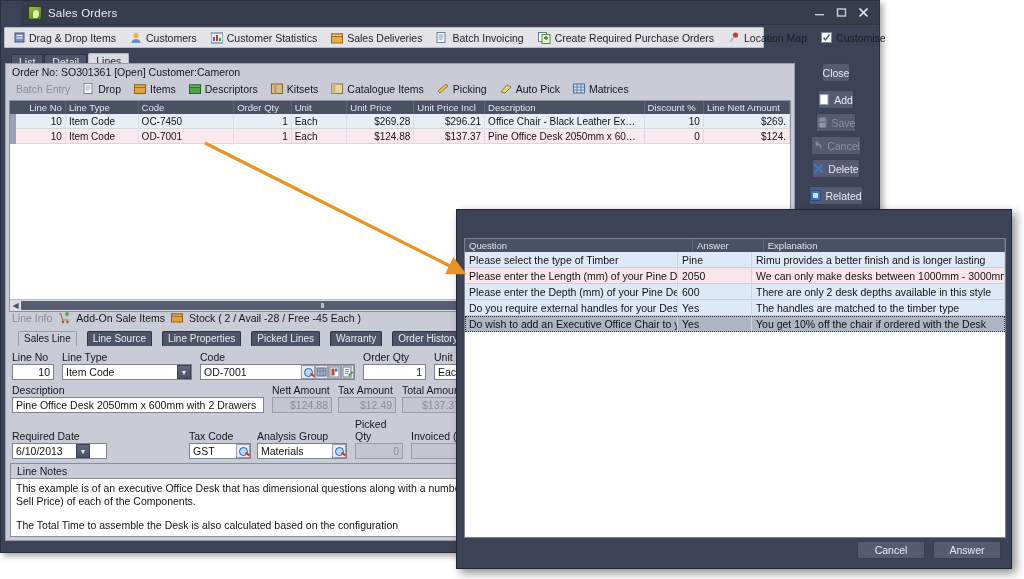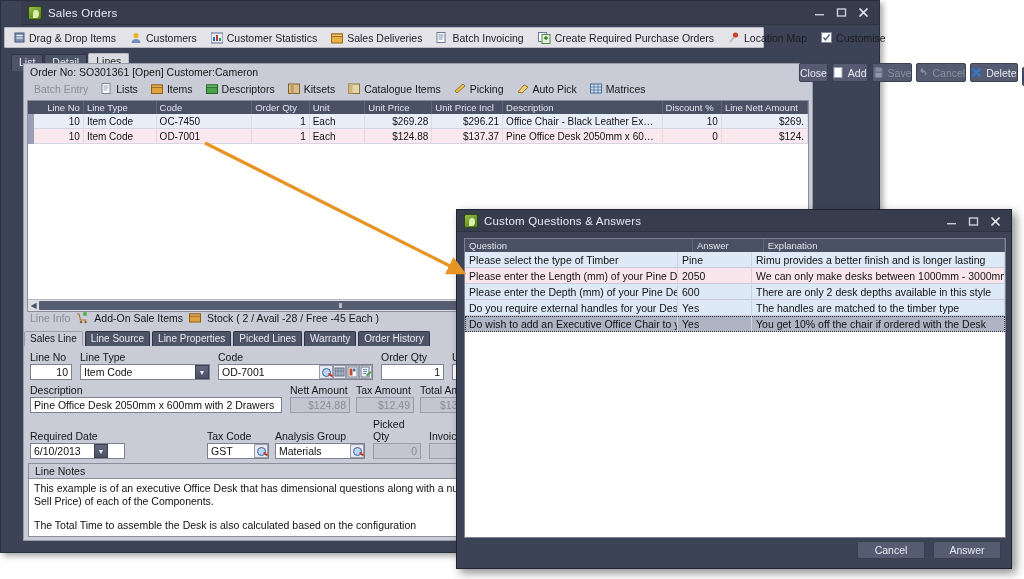--- a/index.html
+++ b/index.html
@@ -50,21 +50,21 @@
 
   .tabs-row { display:flex; align-items:flex-end; height:18px; margin:5px 0 0 10px; gap:1px; }
   .tab {
     font-size:10.5px; padding:2px 7px 3px; color:#e9ebf1;
     background:#4d5467; border:1px solid #2f3442; border-bottom:none;
     border-radius:2px 2px 0 0; line-height:11px;
   }
   .tab.active { background:#d9dae2; color:#1c1c22; border-color:#b5b6c0; padding-bottom:4px; }
 
   .panel {
-    position:absolute; left:22px; top:62px; width:790px; height:478px;
+    position:absolute; left:4px; top:62px; width:790px; height:478px;
     background:#c9cbd6; border:1px solid #9a9cab;
   }
   .order-bar {
     height:15px; background:#c9cbd6; display:flex; align-items:center;
     padding-left:6px; font-size:10.5px; color:#15151a;
   }
   .subtool { height:19px; display:flex; align-items:center; gap:1px; padding-left:4px; }
   .st-item { display:flex; align-items:center; gap:4px; padding:0 6px; font-size:10.5px;
              color:#15151a; white-space:nowrap; }
   .st-item.disabled { color:#8b8d99; }
@@ -84,21 +84,21 @@
   .gscroll { position:absolute; left:0; right:0; bottom:0; height:12px; background:#dcdde4;
              border-top:1px solid #b6b7c2; display:flex; align-items:center; }
   .gscroll .arr { width:11px; height:11px; color:#4c5161; font-size:8px; display:flex; align-items:center; justify-content:center;}
   .gscroll .track { flex:1; height:9px; background:#d2d3db; position:relative; }
   .gscroll .thumb { position:absolute; left:0; top:0; height:9px; width:78%; background:#575e72; border-radius:1px;}
   .gscroll .thumb:after{content:""; position:absolute; left:50%; top:2px; width:3px; height:5px; background:#b7bbc8;}
 
   .lineinfo { display:flex; align-items:flex-start; gap:6px; height:16px; padding-left:6px; font-size:10.5px; color:#15151a;}
   .lineinfo .muted { color:#8b8d99; }
 
-  .subtabs { display:flex; gap:2px; padding-left:0; margin-top:2px; height:16px; align-items:flex-end;}
+  .subtabs { display:flex; gap:10px; padding-left:12px; margin-top:2px; height:16px; align-items:flex-end;}
   .stab { font-size:10px; padding:1px 5px 2px; background:#4d5467; color:#e9ebf1; border:1px solid #2f3442;
           border-bottom:none; border-radius:2px 2px 0 0; line-height:11px;}
   .stab.active { background:#c9cbd6; color:#15151a; border-color:#9a9cab; }
 
   .form { position:relative; padding:5px 6px 0; font-size:10.5px; color:#15151a; }
   .fl { font-size:10.5px; color:#15151a; margin-bottom:1px; }
   .fld { background:#fff; border:1px solid #7e8190; height:16px; font-size:10.5px; color:#111;
          display:flex; align-items:center; padding:0 3px; }
   .fld.ro { background:#c3c5d0; color:#8a8c99; border-color:#9a9cab; justify-content:flex-end;}
   .fld.right { justify-content:flex-end; }
@@ -110,21 +110,21 @@
   .mag:after{content:""; position:absolute; left:8px; top:8px; width:5px;height:2px;background:#c23b22;
              transform:rotate(40deg);}
   .icobtn { width:13px; height:14px; flex:0 0 13px; border:1px solid #9a9cab; background:#e9e9ef; position:relative;}
 
   .notesbox { margin:4px 4px 0; border:1px solid #8b8d9a; background:#c9cbd6; }
   .notes-hd { font-size:10.5px; padding:1px 6px; color:#15151a; }
   .notes-body { background:#fff; border-top:1px solid #8b8d9a; height:58px; padding:3px 5px;
                 font-size:10.5px; color:#111; line-height:13px; }
 
   
-  .btncol { position:absolute; right:6px; top:62px; width:74px; display:flex; gap:4px;}
+  .btncol { position:absolute; right:6px; top:62px; width:74px; display:flex; flex-direction:column; gap:4px;align-items:center;}
   .sbtn { height:19px; background:#555c72; border:1px solid #3b4052; color:#e7eaf2; font-size:10.5px;
           display:flex; align-items:center; justify-content:center; gap:4px; border-radius:2px;}
   .sbtn.disabled { color:#8b90a2; }
   .sbtn .g { width:11px;height:11px;flex:0 0 11px; }
 
   
   .dlg {
     position:absolute; left:456px; top:209px; width:556px; height:360px;
     background:#3c4357; border:1px solid #20242f;
     box-shadow: 4px 4px 9px rgba(0,0,0,.45);
@@ -264,21 +264,21 @@
         <div class="st-item disabled">
           <span>Batch Entry</span>
         </div>
         <div class="st-item">
           <svg width="11" height="11" viewBox="0 0 11 11">
               <rect x="1" y="0.5" width="8" height="10" fill="#fff" stroke="#7c8699"></rect>
               <rect x="2.5" y="2.5" width="5" height="0.9" fill="#8b9ab5"></rect>
               <rect x="2.5" y="4.5" width="5" height="0.9" fill="#8b9ab5"></rect>
               <rect x="2.5" y="6.5" width="3.5" height="0.9" fill="#8b9ab5"></rect>
             </svg>
-          <span>Lists</span>
+          <span>Drop</span>
         </div>
         <div class="st-item">
           <svg width="12" height="11" viewBox="0 0 12 11">
               <rect x="0.5" y="2" width="11" height="8.5" fill="#e0a33f" stroke="#935f12"></rect>
               <rect x="0.5" y="2" width="11" height="2.3" fill="#f0c478" stroke="#935f12"></rect>
             </svg>
           <span>Items</span>
         </div>
         <div class="st-item">
           <svg width="12" height="11" viewBox="0 0 12 11">
@@ -560,41 +560,20 @@
             <rect x="2.5" y="2.5" width="5" height="0.9" fill="#7e8ca3"></rect>
             <rect x="2.5" y="4.5" width="5" height="0.9" fill="#7e8ca3"></rect>
             <rect x="2.5" y="6.5" width="3" height="0.9" fill="#7e8ca3"></rect>
           </svg>
         <span>Reports</span>
       </div>
     </div>
   </div>
 
   <div class="dlg">
-    <div class="dlg-title">
-      <div class="title-ico"></div>
-      <div class="title-text">Custom Questions &amp; Answers</div>
-      <div class="win-ctrls">
-        <div class="wc">
-          <svg width="11" height="11" viewBox="0 0 11 11">
-              <rect x="1" y="7" width="9" height="1.4" fill="#c9cedb"></rect>
-            </svg>
-        </div>
-        <div class="wc">
-          <svg width="11" height="11" viewBox="0 0 11 11">
-              <rect x="1.5" y="2" width="8" height="7" fill="none" stroke="#c9cedb" stroke-width="1.4"></rect>
-            </svg>
-        </div>
-        <div class="wc">
-          <svg width="11" height="11" viewBox="0 0 11 11">
-              <path d="M1.5 1.5 L9.5 9.5 M9.5 1.5 L1.5 9.5" stroke="#e8ebf2" stroke-width="1.7"></path>
-            </svg>
-        </div>
-      </div>
-    </div>
 
     <div class="dlg-grid">
       <div class="qhead">
         <div style="width:239px">Question</div>
         <div style="width:74px">Answer</div>
         <div style="width:253px">Explanation</div>
       </div>
 
       <div class="qrow blue">
         <div style="width:213px">Please select the type of Timber</div>

